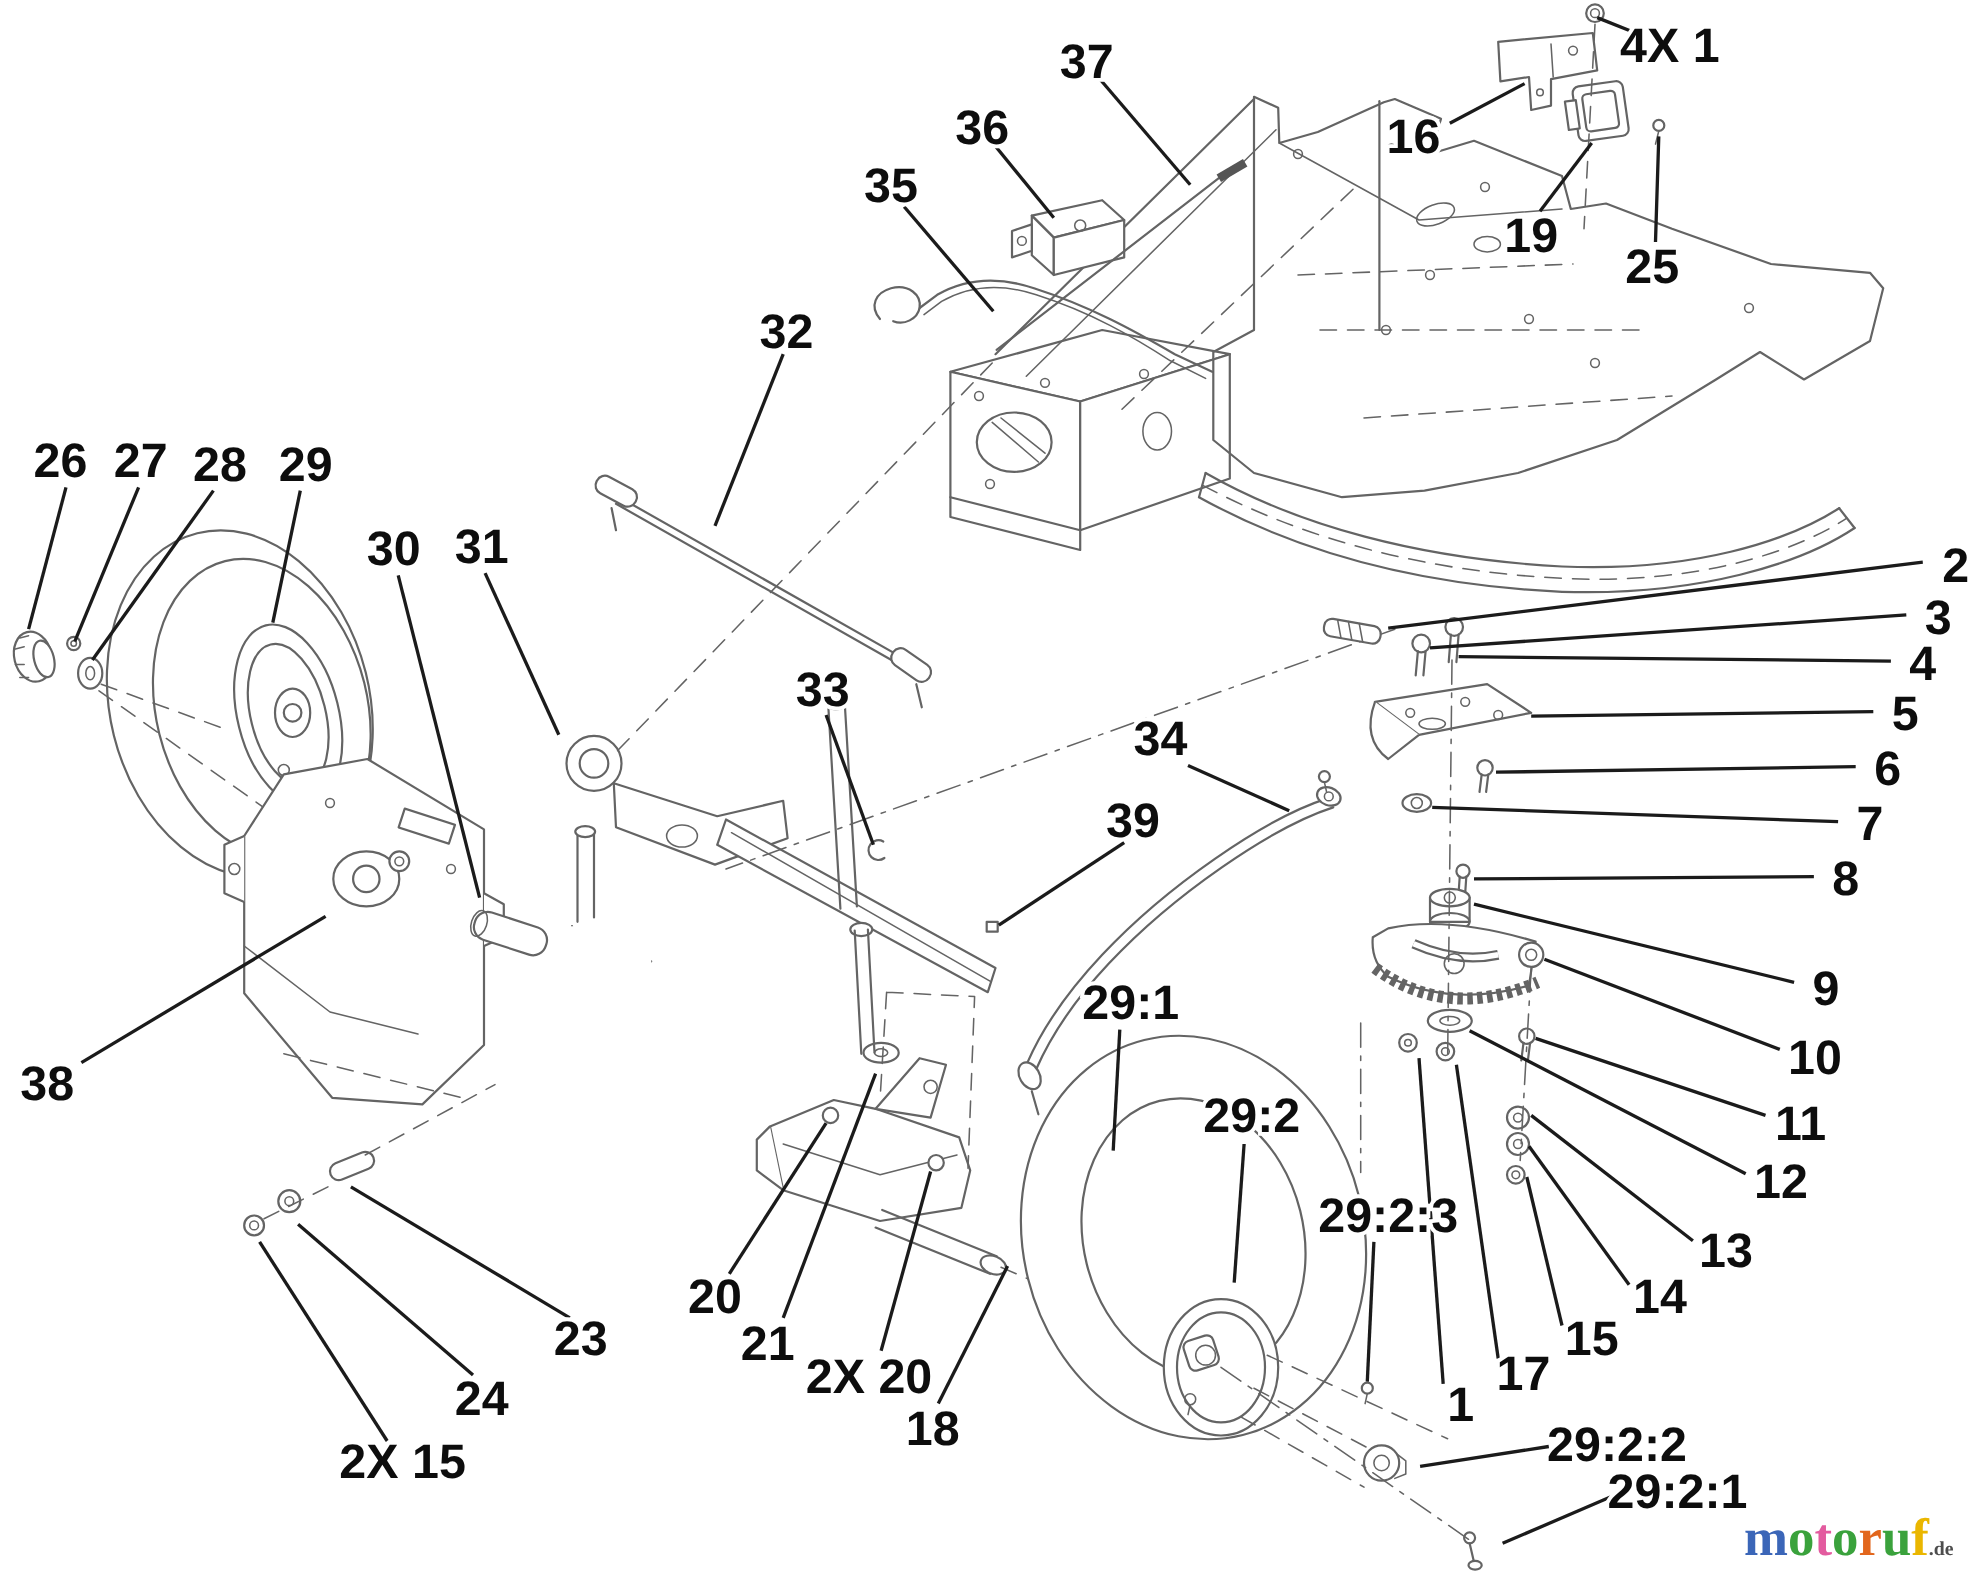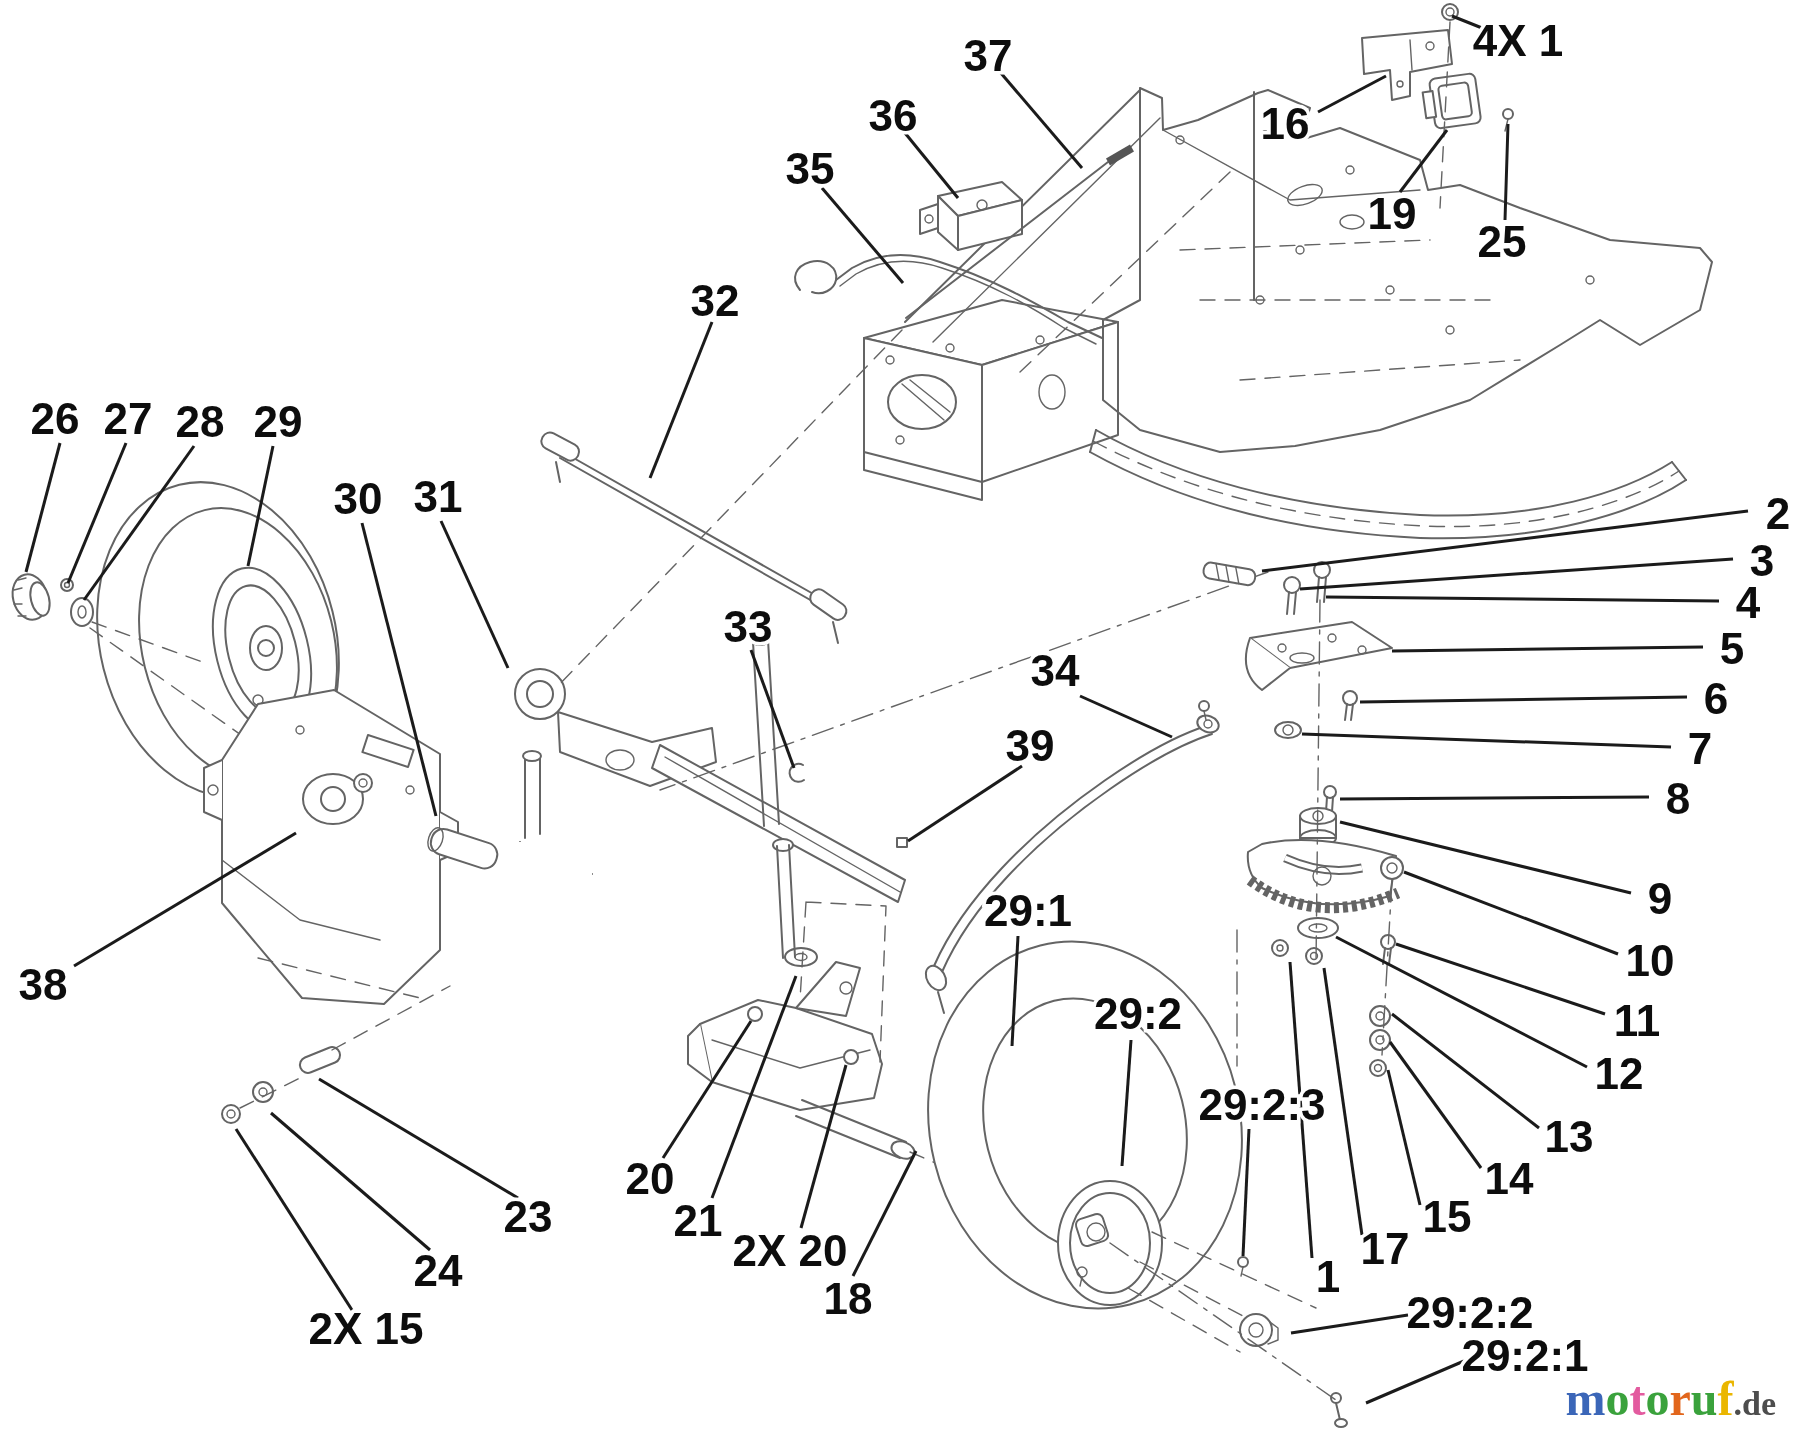--- a/index.html
+++ b/index.html
@@ -9,21 +9,21 @@
   .art{stroke:#646464;fill:none;stroke-width:2;stroke-linejoin:round;stroke-linecap:round;}
   .artw{stroke:#646464;fill:#ffffff;stroke-width:2;stroke-linejoin:round;}
   .thin{stroke-width:1.4;}
   .dash{stroke-dasharray:15 10;}
   .dashdot{stroke-dasharray:22 8 4 8;}
   .leader{stroke:#1b1b1b;stroke-width:3;fill:none;}
   .callout-text{font-family:"Liberation Sans",sans-serif;font-weight:bold;font-size:44px;fill:#0d0d0d;
                 text-anchor:middle;paint-order:stroke;stroke:#ffffff;stroke-width:7px;}
   #logo{position:absolute;right:24px;bottom:6px;font-family:"Liberation Serif",serif;
         font-weight:bold;font-size:48px;letter-spacing:0px;line-height:1;user-select:none;cursor:pointer;}
-  #logo .suffix{font-size:34px;font-weight:bold;}
+  #logo .suffix{font-size:18px;font-weight:bold;}
 </style>
 </head>
 <body>
 
 <div id="stage">
   <svg id="canvas" width="1800" height="1429" viewBox="0 0 1800 1429">
 
     <g>
 
       <path class="artw" d="M864,338 L1002,300 L1118,322 L982,365 Z"></path>

